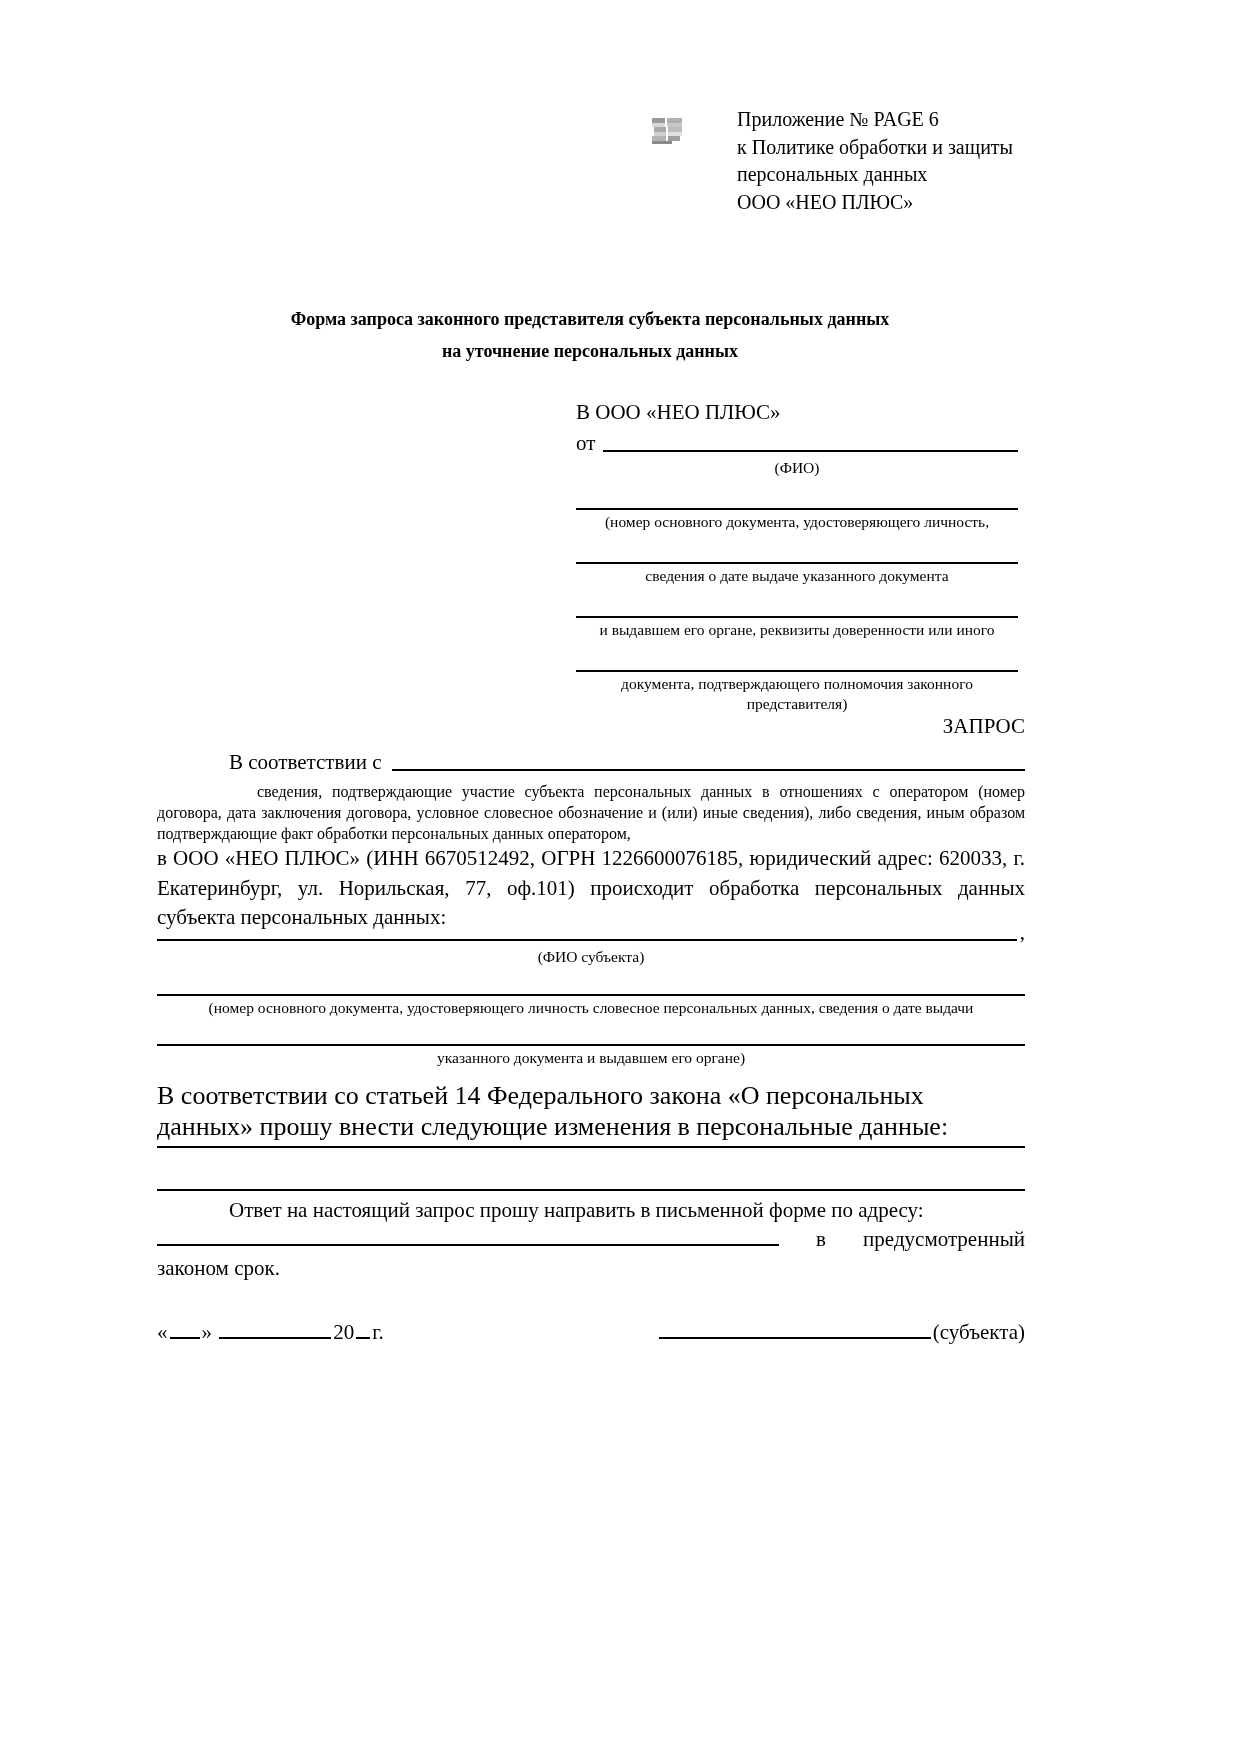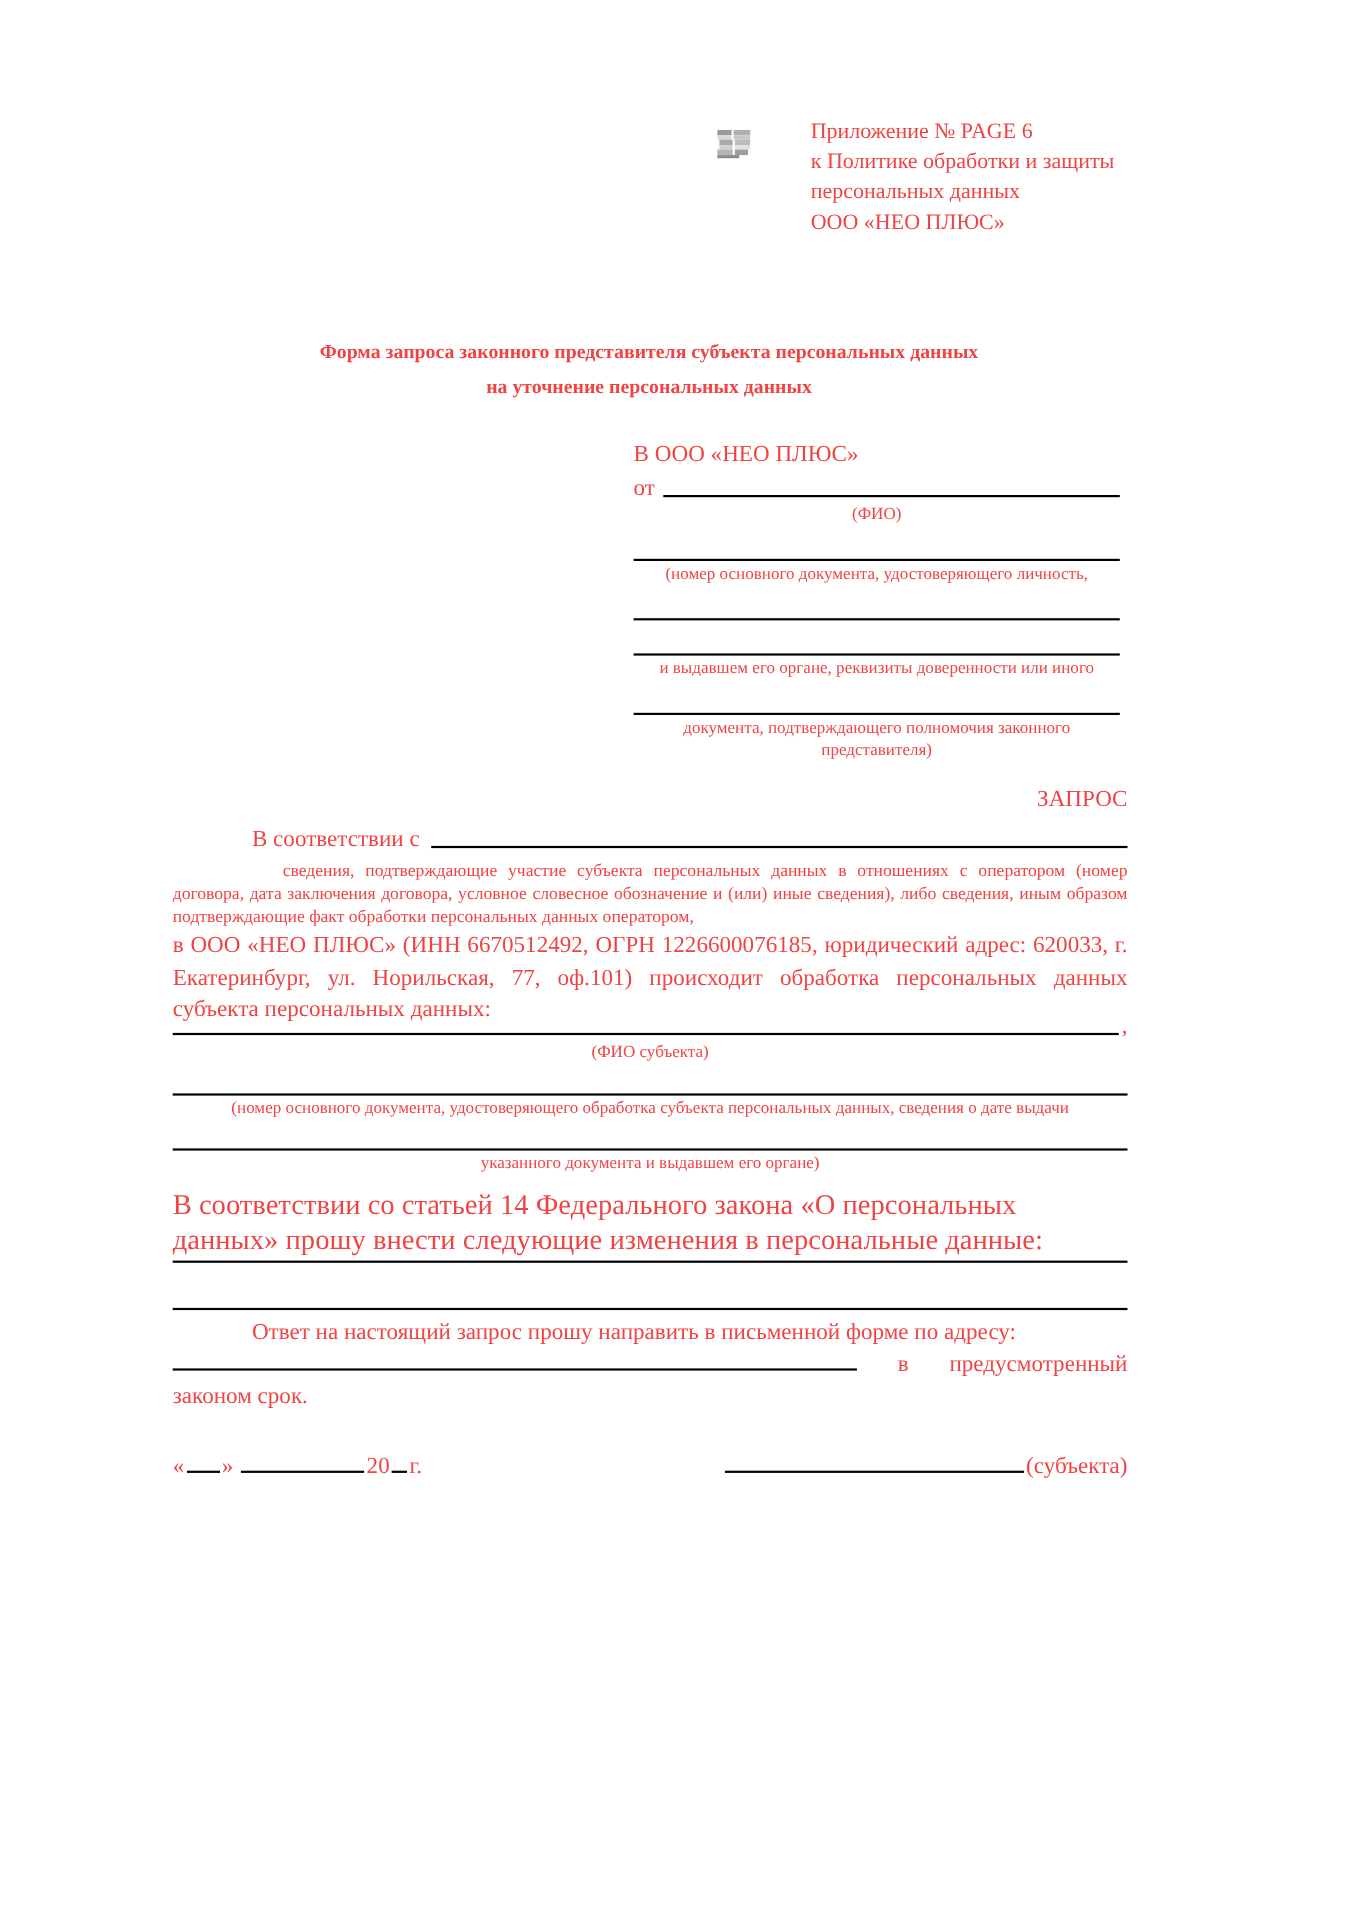--- a/index.html
+++ b/index.html
@@ -1,19 +1,19 @@
 <!DOCTYPE html>
 <html><head>
 <meta charset="utf-8">
 <style>
   html,body{margin:0;padding:0;background:#ffffff;}
   .page{
     position:relative;
     width:1242px;height:1415px;
-    background:#ffffff;color:#ef4444;
+    background:#ffffff;color:#000000;
     font-family:"Liberation Serif","DejaVu Serif",serif;
     overflow:hidden;
   }
   
   .header-icon{position:absolute;left:652px;top:118px;width:32px;height:26px;}
   .header-block{
     position:absolute;left:737px;top:106px;width:300px;
     font-size:20px;line-height:27.5px;text-align:left;
   }
   
@@ -94,20 +94,21 @@
       <span class="ulf"></span>
     </div>
     <div class="cap">(ФИО)</div>
 
     <div class="pair">
       <div class="ulhr"></div>
       <div class="cap">(номер основного документа, удостоверяющего личность,</div>
     </div>
     <div class="pair">
       <div class="ulhr"></div>
+      <div class="cap">сведения о дате выдаче указанного документа</div>
     </div>
     <div class="pair">
       <div class="ulhr"></div>
       <div class="cap">и выдавшем его органе, реквизиты доверенности или иного</div>
     </div>
     <div class="pair">
       <div class="ulhr"></div>
       <div class="cap">документа, подтверждающего полномочия законного представителя)</div>
     </div>
   </div>
@@ -124,21 +125,21 @@
   <div class="col operator">в ООО «НЕО ПЛЮС» (ИНН 6670512492, ОГРН 1226600076185, юридический адрес: 620033, г. Екатеринбург, ул. Норильская, 77, оф.101) происходит обработка персональных данных субъекта персональных данных:</div>
 
   <div class="col subject">
     <div class="row">
       <span class="ulf"></span>
       <span class="comma">,</span>
     </div>
     <div class="cap">(ФИО субъекта)</div>
     <div class="pair" style="margin-top:27px;">
       <div class="ulhr"></div>
-      <div class="cap">(номер основного документа, удостоверяющего обработка субъекта персональных данных, сведения о дате выдачи</div>
+      <div class="cap">(номер основного документа, удостоверяющего личность словесное персональных данных, сведения о дате выдачи</div>
     </div>
     <div class="pair" style="margin-top:26px;">
       <div class="ulhr"></div>
       <div class="cap">указанного документа и выдавшем его органе)</div>
     </div>
   </div>
 
   <div class="col article14">В соответствии со статьей 14 Федерального закона «О персональных данных» прошу внести следующие изменения в персональные данные:</div>
 
   <div class="hr hr1"></div>

